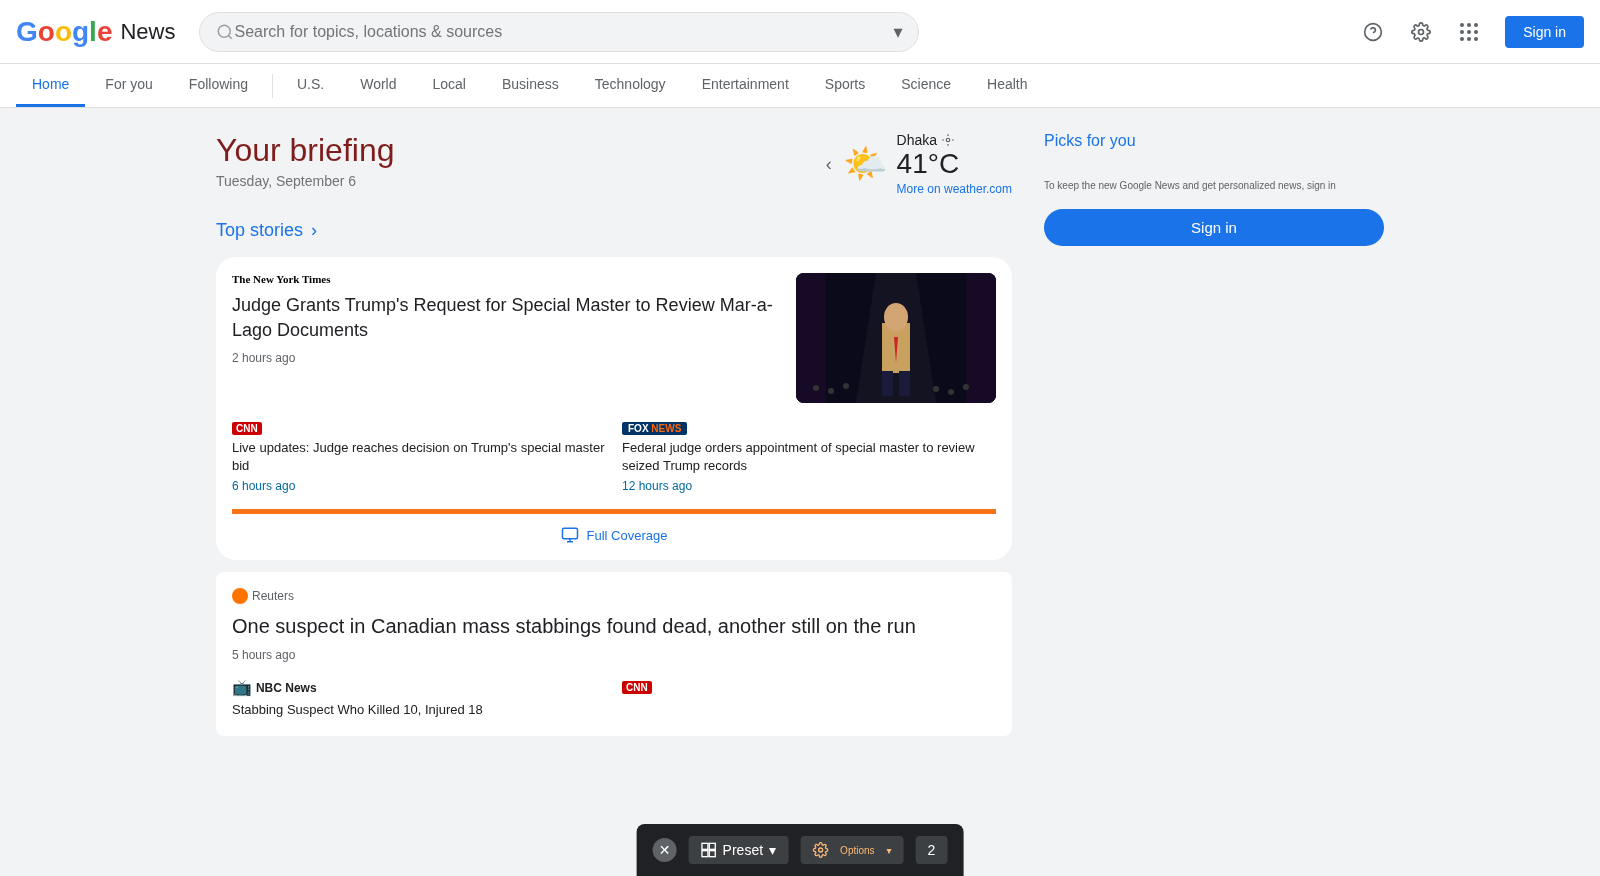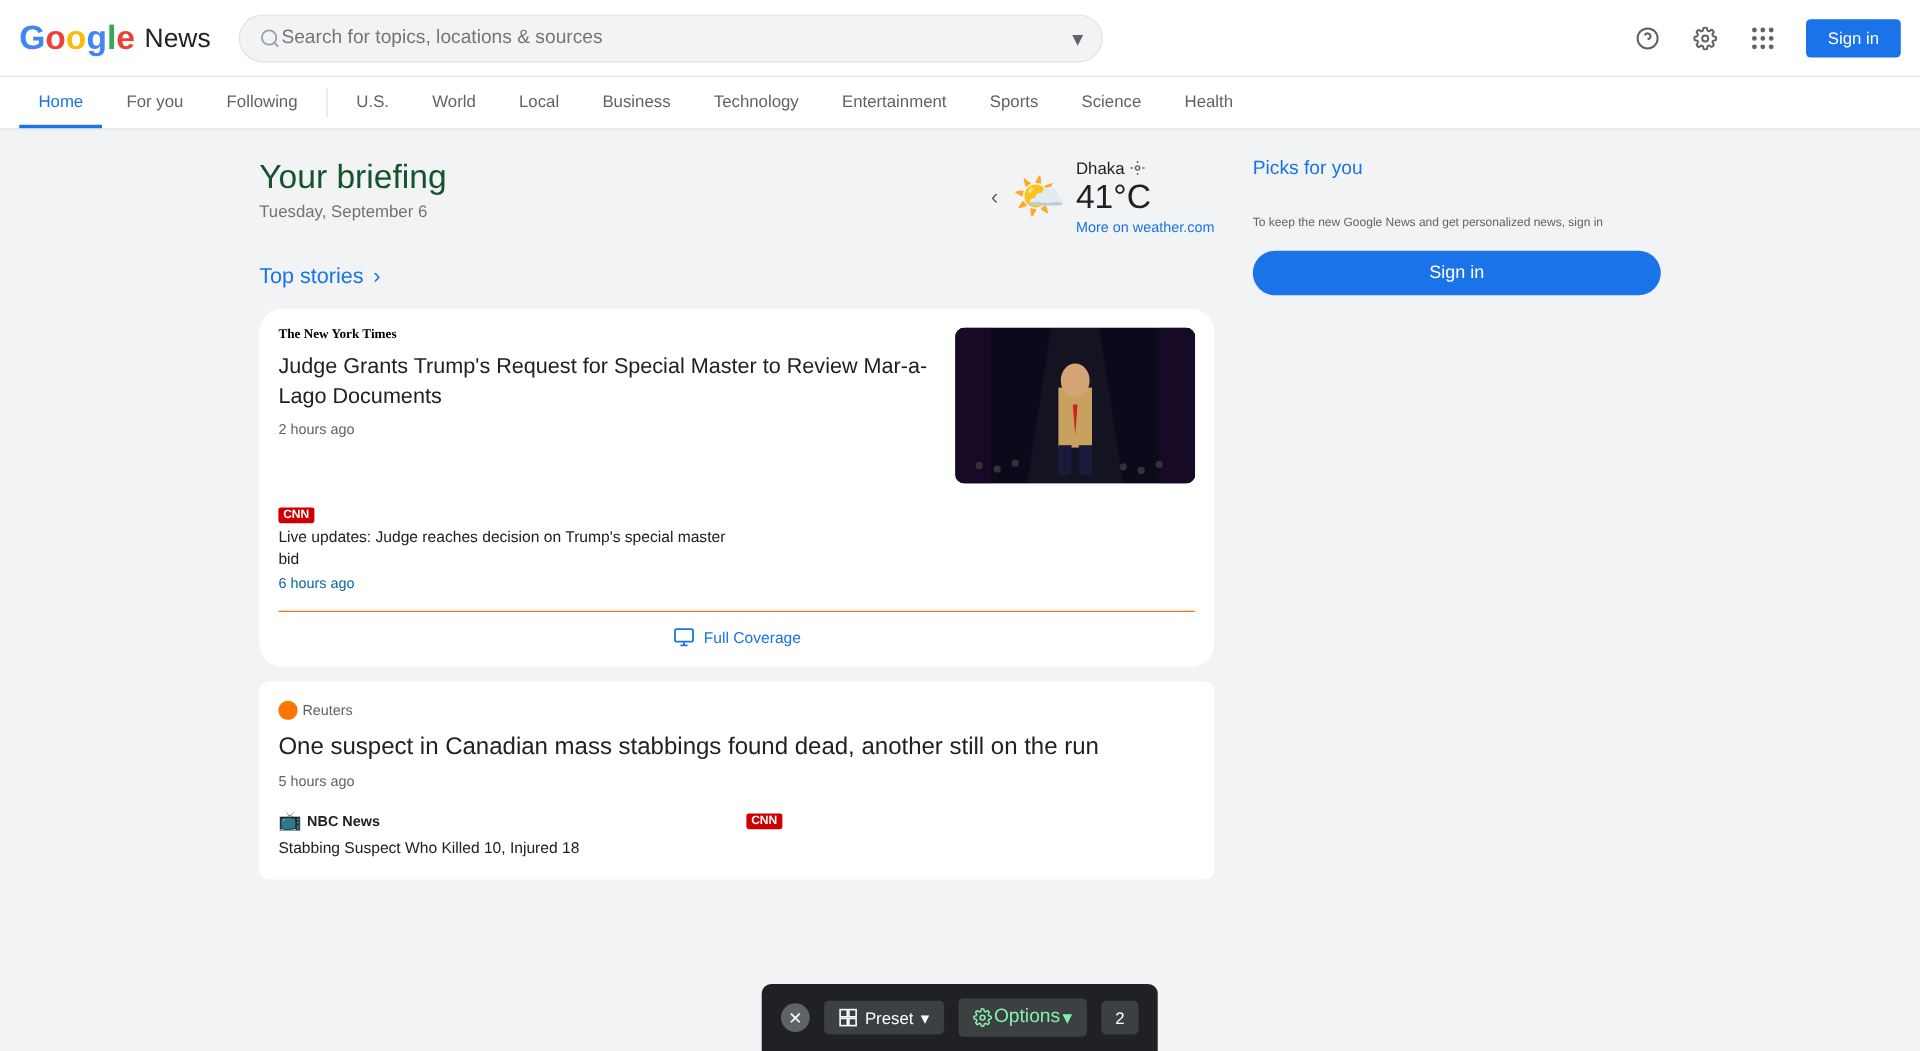--- a/index.html
+++ b/index.html
@@ -131,23 +131,23 @@
     }
 
     
     .briefing-header {
       display: flex;
       justify-content: space-between;
       align-items: flex-start;
       margin-bottom: 24px;
     }
     .briefing-title {
-      font-size: 28px;
+      font-size: 32px;
       font-weight: 400;
-      color: #14532d;
+      color: #7f1d1d;
     }
     .briefing-date {
       font-size: 14px;
       color: #737373;
       margin-top: 4px;
     }
     .weather-widget {
       display: flex;
       align-items: center;
       gap: 8px;
@@ -276,21 +276,21 @@
     }
 
     
     .full-coverage {
       display: flex;
       justify-content: center;
       align-items: center;
       gap: 8px;
       margin-top: 16px;
       padding-top: 12px;
-      border-top: 1px solid #f97316;
+      border-top: 5px solid #f97316;
       color: #1a73e8;
       font-size: 13px;
       cursor: pointer;
     }
 
     
     .news-item2 {
       background: #fff;
       border-radius: 8px;
       padding: 16px;
@@ -372,28 +372,28 @@
       border-radius: 4px;
       padding: 6px 12px;
       cursor: pointer;
       border: none;
       color: #fff;
       font-size: 14px;
     }
     .bottom-bar-options {
       display: flex;
       align-items: center;
-      gap: 2px;
+      gap: 12px;
       background: #3c4043;
       border-radius: 4px;
       padding: 6px 12px;
       cursor: pointer;
       border: none;
-      color: #86efac;
-      font-size: 16px;
+      color: #fdba74;
+      font-size: 10px;
     }
     .bottom-bar-count {
       background: #3c4043;
       border-radius: 4px;
       padding: 6px 12px;
       font-size: 14px;
     }
 
     
     .grid-dots {
@@ -548,20 +548,27 @@
       </div>
 
       <div class="sub-articles">
         <div>
           <div class="sub-article-source">
             <span class="cnn-logo">CNN</span>
           </div>
           <p class="sub-article-headline">Live updates: Judge reaches decision on Trump's special master bid</p>
           <p class="sub-article-time">6 hours ago</p>
         </div>
+        <div>
+          <div class="sub-article-source">
+            <span class="foxnews-logo">​FOX <span>NEWS</span></span>
+          </div>
+          <p class="sub-article-headline">Federal judge orders appointment of special master to review seized Trump records</p>
+          <p class="sub-article-time">12 hours ago</p>
+        </div>
       </div>
 
       <div class="full-coverage">
         <svg width="18" height="18" viewBox="0 0 24 24" fill="none" stroke="#1a73e8" stroke-width="2">
             <rect x="2" y="3" width="20" height="14" rx="2"></rect>
             <line x1="8" y1="21" x2="16" y2="21"></line>
             <line x1="12" y1="17" x2="12" y2="21"></line>
           </svg>
         <span>Full Coverage</span>
       </div>

